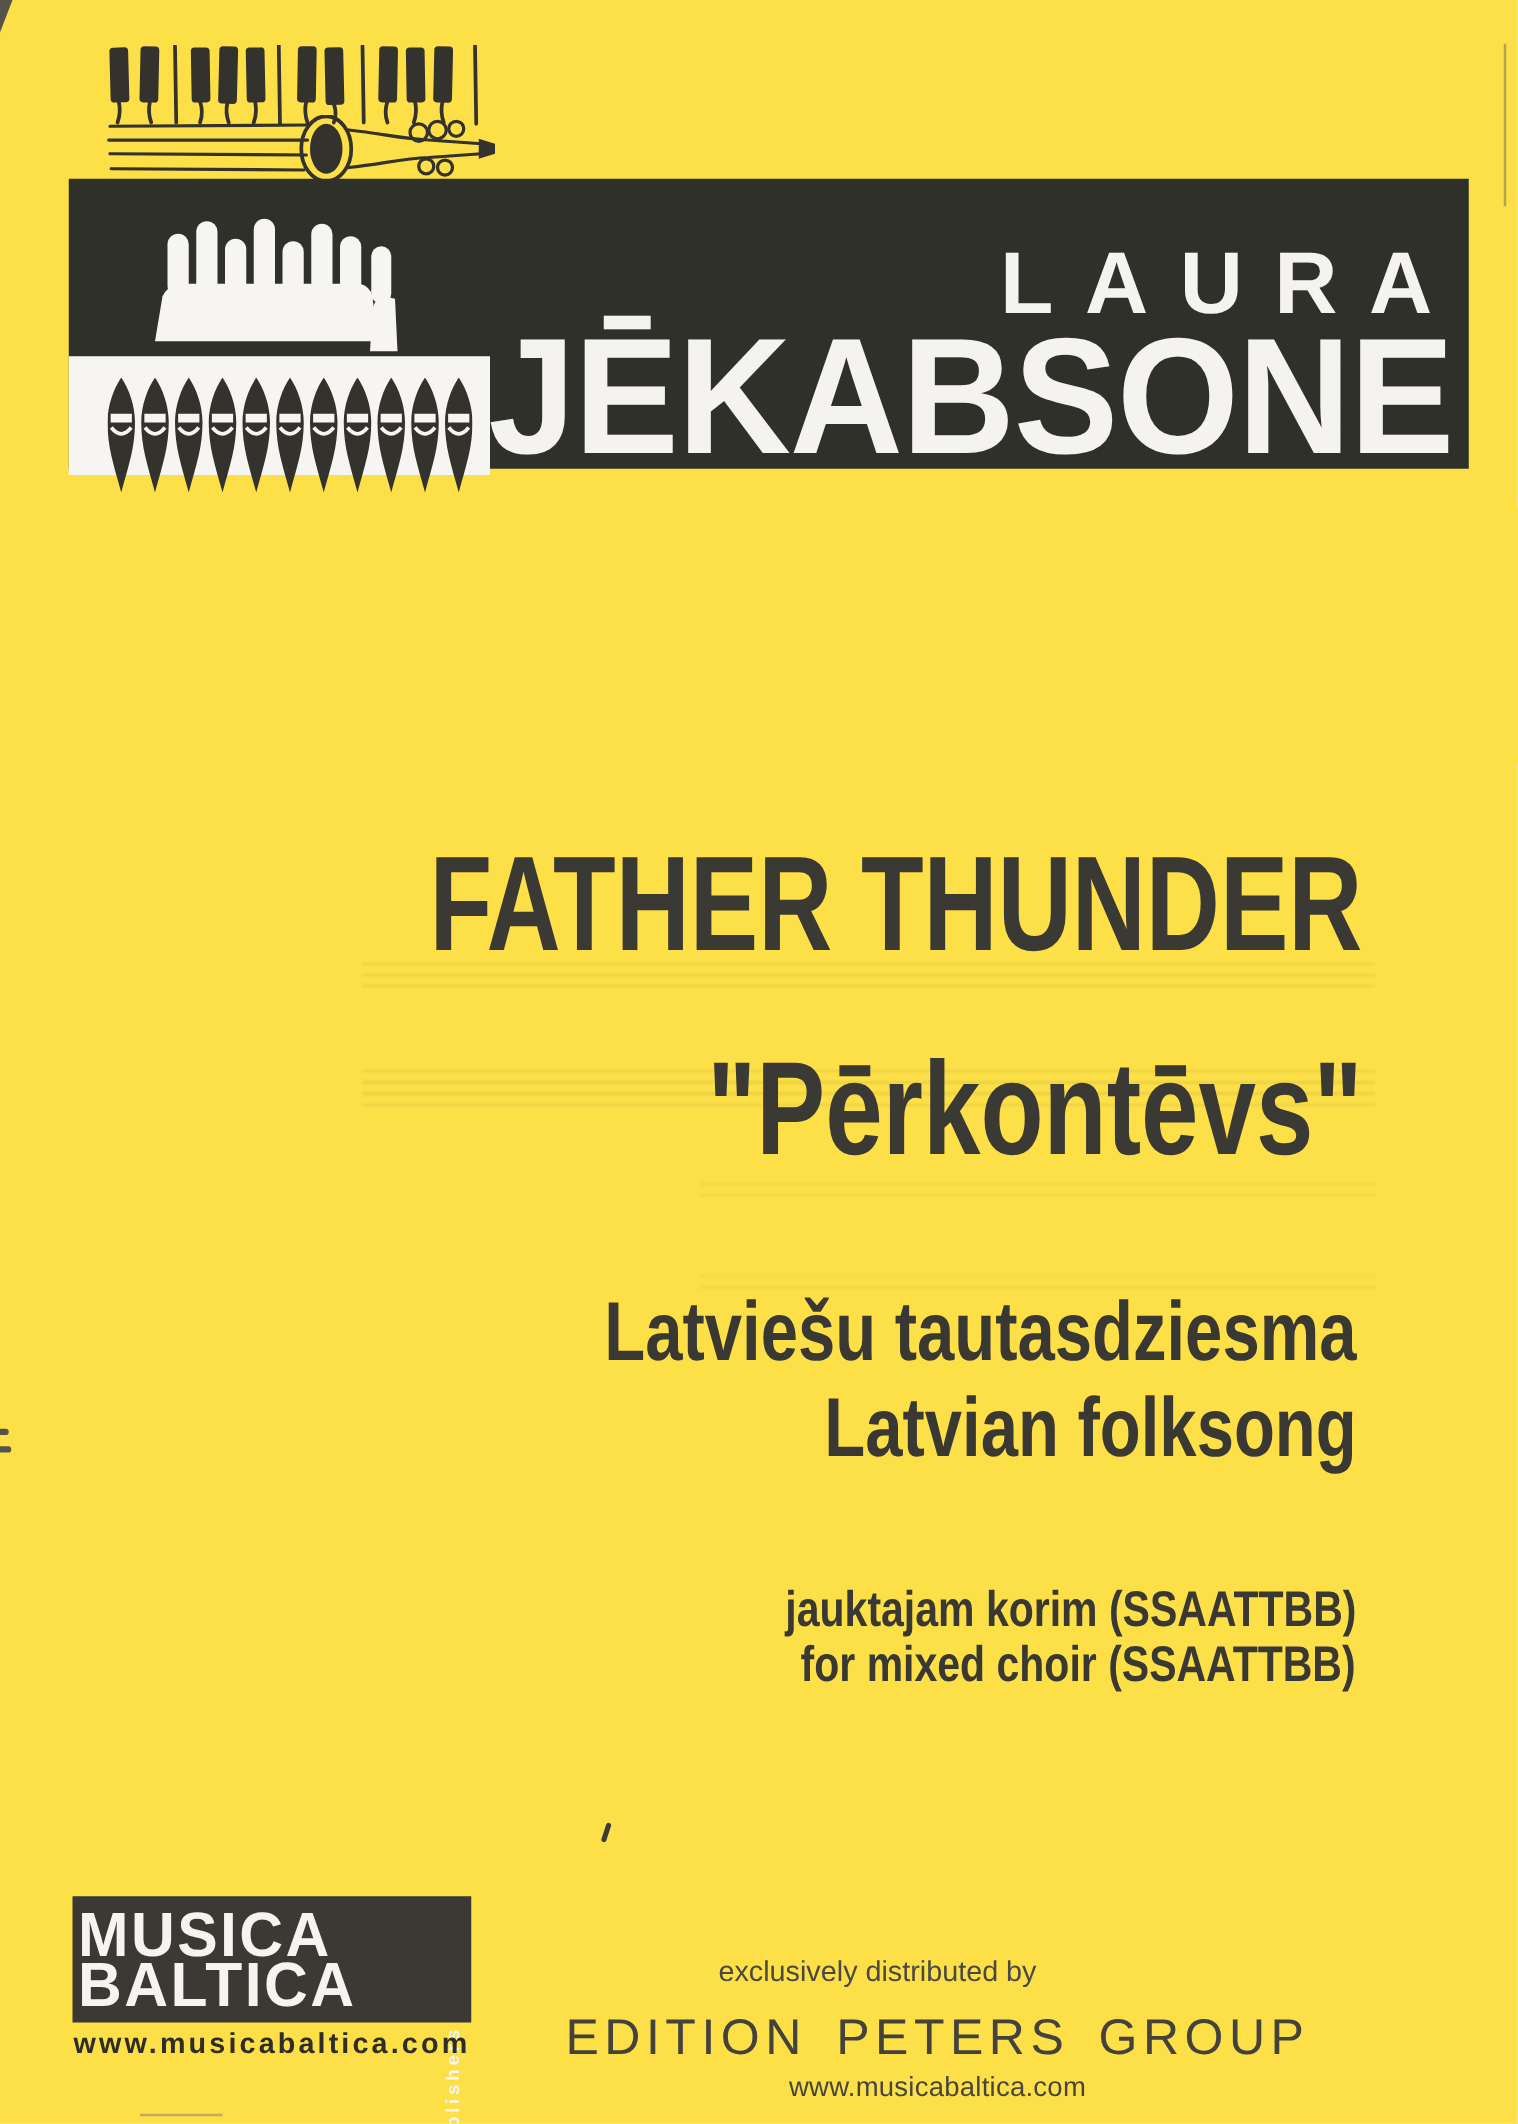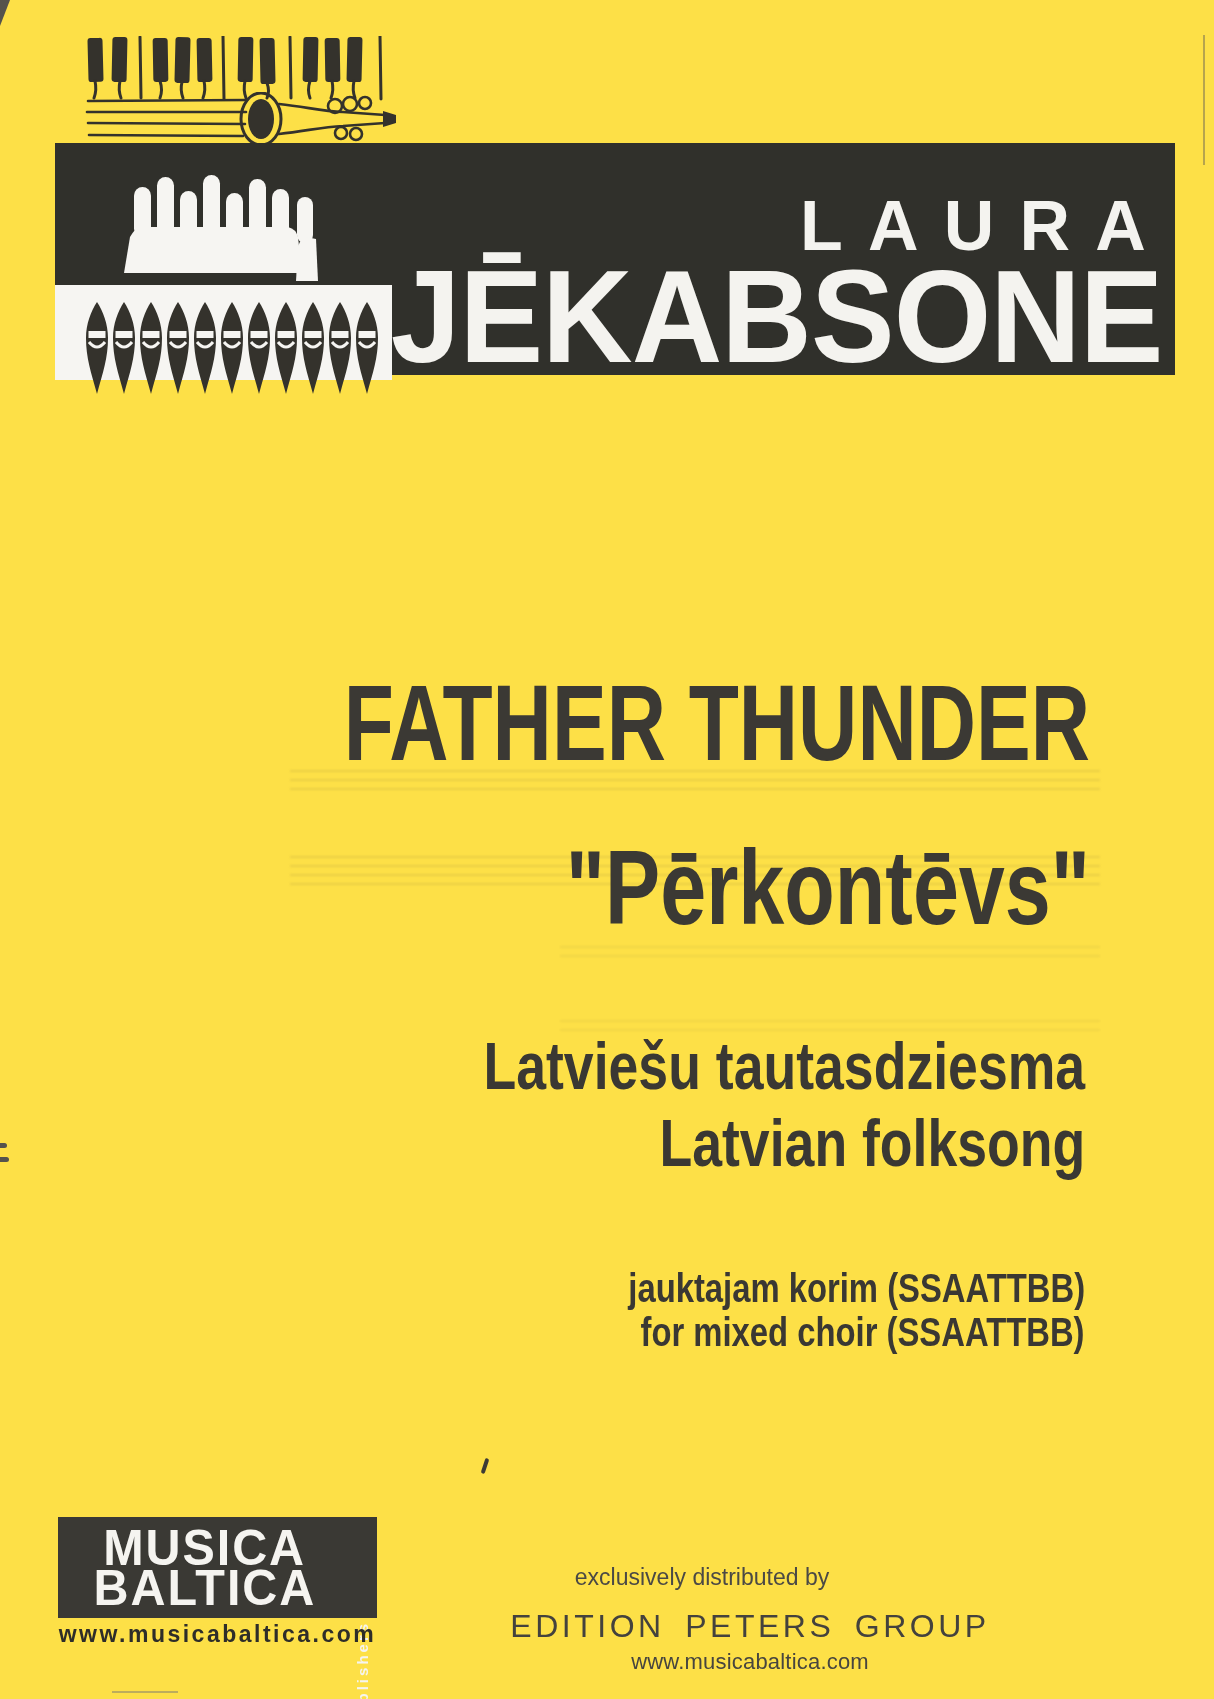--- a/index.html
+++ b/index.html
@@ -30,34 +30,34 @@
       transform:scaleX(0.80);transform-origin:100% 0;z-index:2;}
   .s2{top:1109px;right:129px;font-size:67px;font-weight:bold;color:#3a3833;
       transform:scaleX(0.80);transform-origin:100% 0;z-index:2;}
   .c1{top:1268px;right:129px;font-size:40px;font-weight:bold;color:#3a3833;
       transform:scaleX(0.82);transform-origin:100% 0;z-index:2;}
   .c2{top:1312px;right:129px;font-size:40px;font-weight:bold;color:#3a3833;
       transform:scaleX(0.82);transform-origin:100% 0;z-index:2;}
 
   
   .mb-box{left:58px;top:1517px;width:319px;height:101px;background:#3a3934;z-index:2;
-      display:flex;flex-direction:column;justify-content:center;align-items:center;
+      display:flex;flex-direction:column;justify-content:center;
       padding-right:26px;box-sizing:border-box;}
   .mb-line{color:#f5f4f0;font-weight:bold;font-size:50px;line-height:40px;
       letter-spacing:2px;transform:scaleX(0.97);}
   .mb-pub{position:absolute;right:6px;top:50%;transform:translateY(50%) rotate(180deg);
       writing-mode:vertical-rl;color:#f5f4f0;font-size:15px;font-weight:bold;
       letter-spacing:3px;}
   .mb-site{left:58px;top:1621px;width:319px;text-align:center;font-weight:bold;
       font-size:23px;letter-spacing:2.5px;color:#2e2d29;z-index:2;}
 
   
   .dist{left:430px;top:1564px;width:640px;text-align:center;color:#47453f;z-index:2;}
   .dist-lead{font-size:23px;color:#4b4945;padding-right:96px;}
-  .dist-name{font-size:32px;letter-spacing:0.11em;word-spacing:8px;margin-top:17px;color:#44423d;}
+  .dist-name{font-size:40px;letter-spacing:0.11em;word-spacing:8px;margin-top:17px;color:#44423d;}
   .dist-cities{font-size:21px;letter-spacing:6px;margin-top:5px;}
   .dist-site{font-size:22px;margin-top:4px;letter-spacing:0.2px;}
 
   
   .bleed{position:absolute;filter:blur(1px);z-index:0;
      background:repeating-linear-gradient(180deg,rgba(70,68,60,.10) 0 2px,rgba(70,68,60,0) 2px 9px);}
   .corner-wedge{left:0;top:0;width:0;height:0;border-left:10px solid #55534c;
      border-bottom:26px solid transparent;z-index:4;}
   .edge-line{left:1203px;top:35px;width:2px;height:130px;background:rgba(95,92,84,.45);z-index:4;}
   .tickmark{left:483px;top:1458px;width:4px;height:16px;background:#3d3b35;

